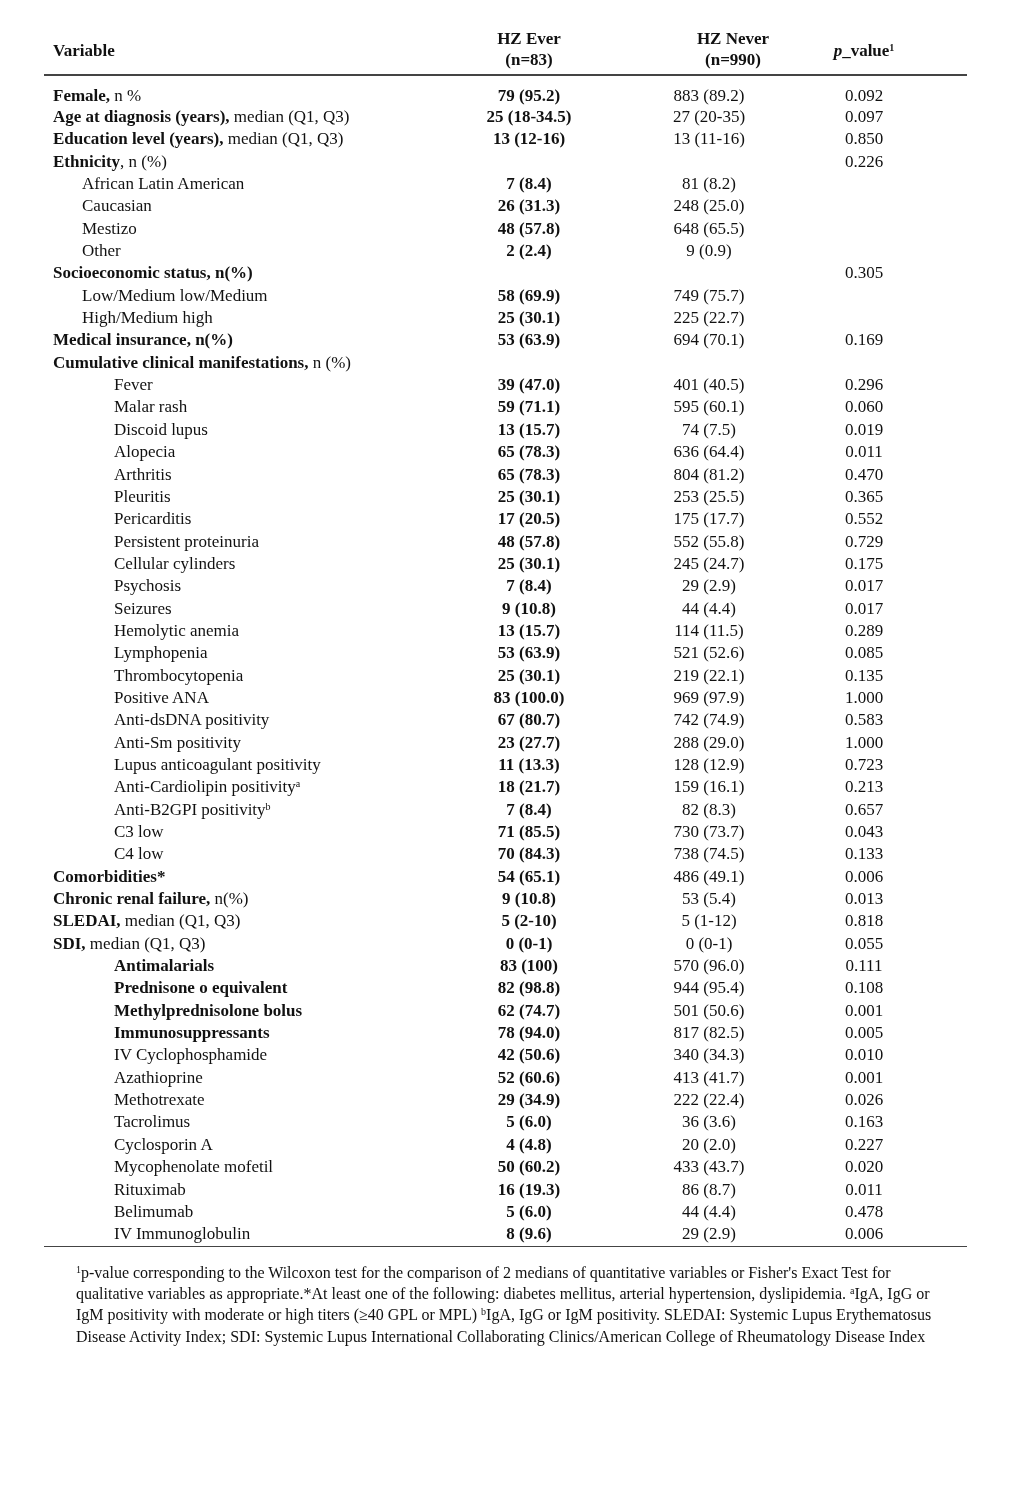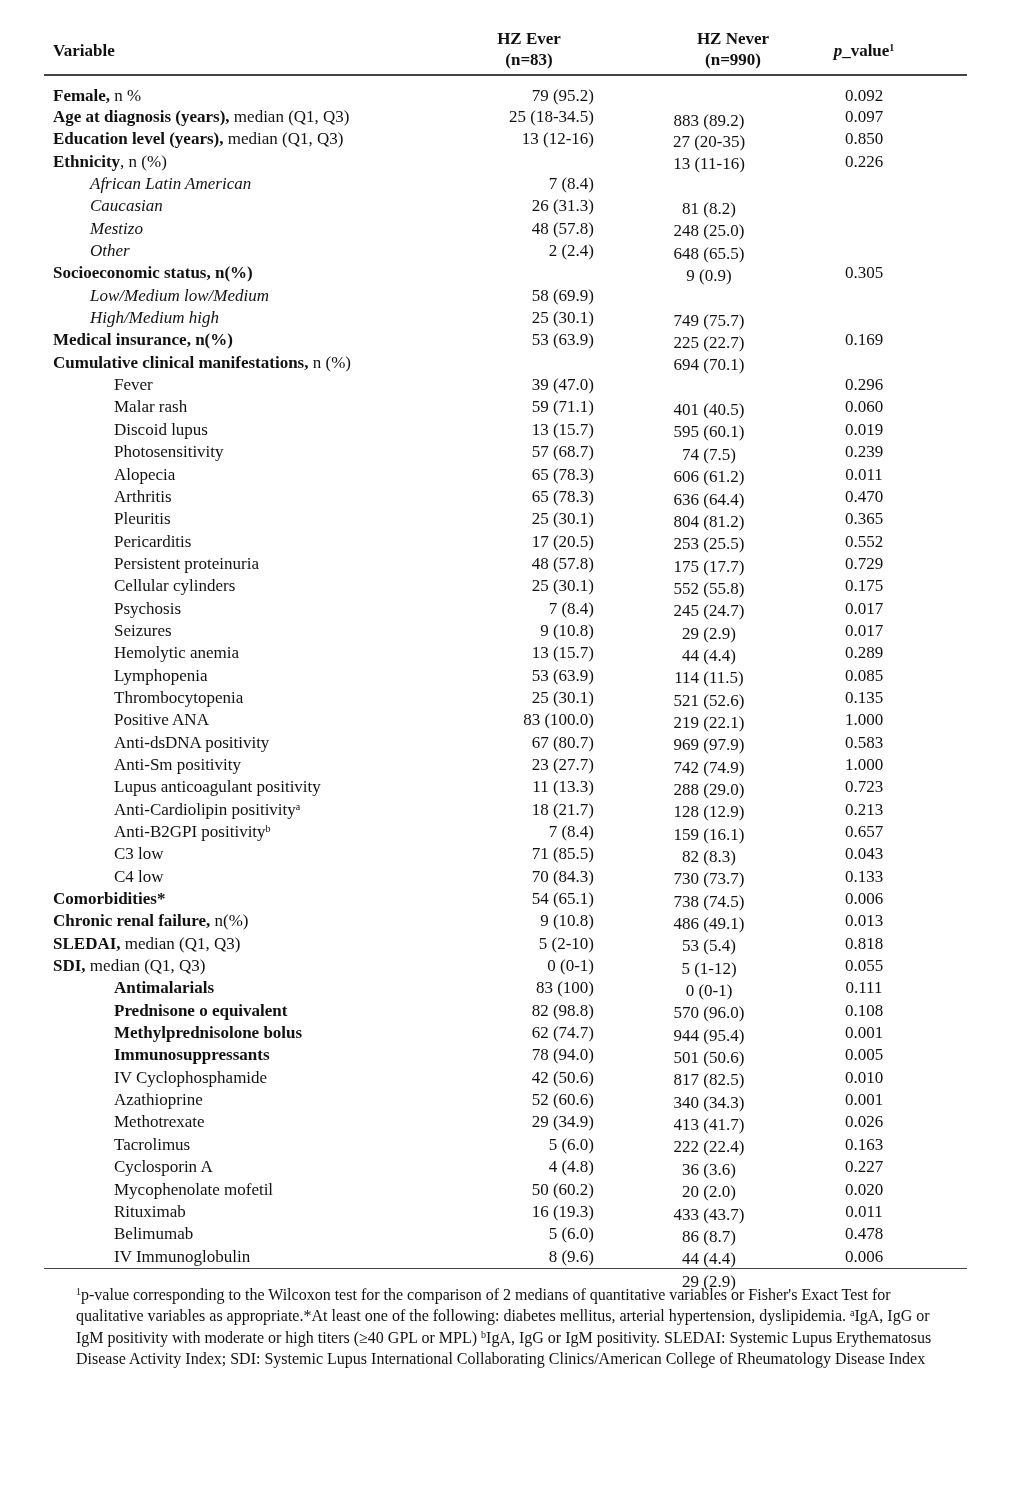--- a/index.html
+++ b/index.html
@@ -11,24 +11,24 @@
   .hdr .he { left: 420px; width: 130px; top: 2px; }
   .hdr .hn { left: 624px; width: 130px; top: 2px; }
   .hdr .hp { left: 755px; width: 130px; top: 14px; }
   .hdr .hp i { font-style: italic; }
   sup { font-size: 10px; vertical-align: top; position: relative; top: -3px; }
   .rows { position: relative; }
   .row { position: relative; height: 22.35px; line-height: 22px; white-space: nowrap; }
   .row.first { height: 30px; line-height: 40px; }
   .c { position: absolute; top: 0; }
   .c.var { left: 9px; }
-  .c.var.l1 { left: 46px; font-style: italic; }
+  .c.var.l1 { left: 38px; }
   .c.var.l2 { left: 70px; }
-  .c.e { left: 420px; width: 130px; text-align: right; }
-  .c.n { left: 600px; width: 130px; text-align: center; margin-top: 25px; }
+  .c.e { left: 420px; width: 130px; text-align: center; font-weight: bold; }
+  .c.n { left: 600px; width: 130px; text-align: center; }
   .c.p { left: 755px; width: 130px; text-align: center; }
   .b { font-weight: bold; }
   .rule-bottom { border-top: 1.5px solid #444; margin-top: 0px; }
   .foot { font-size: 16px; line-height: 21.4px; padding-left: 32px; padding-right: 10px; margin-top: 15px; }
 </style>
 </head>
 <body>
 
 <div class="page">
   <div class="hdr">
@@ -135,26 +135,20 @@
         <div class="c n">595 (60.1)</div>
         <div class="c p">0.060</div>
       </div>
       <div class="row">
         <div class="c var l2"><span class="b"></span><span>Discoid lupus</span></div>
         <div class="c e">13 (15.7)</div>
         <div class="c n">74 (7.5)</div>
         <div class="c p">0.019</div>
       </div>
       <div class="row">
-        <div class="c var l2"><span class="b"></span><span>Photosensitivity</span></div>
-        <div class="c e">57 (68.7)</div>
-        <div class="c n">606 (61.2)</div>
-        <div class="c p">0.239</div>
-      </div>
-      <div class="row">
         <div class="c var l2"><span class="b"></span><span>Alopecia</span></div>
         <div class="c e">65 (78.3)</div>
         <div class="c n">636 (64.4)</div>
         <div class="c p">0.011</div>
       </div>
       <div class="row">
         <div class="c var l2"><span class="b"></span><span>Arthritis</span></div>
         <div class="c e">65 (78.3)</div>
         <div class="c n">804 (81.2)</div>
         <div class="c p">0.470</div>

